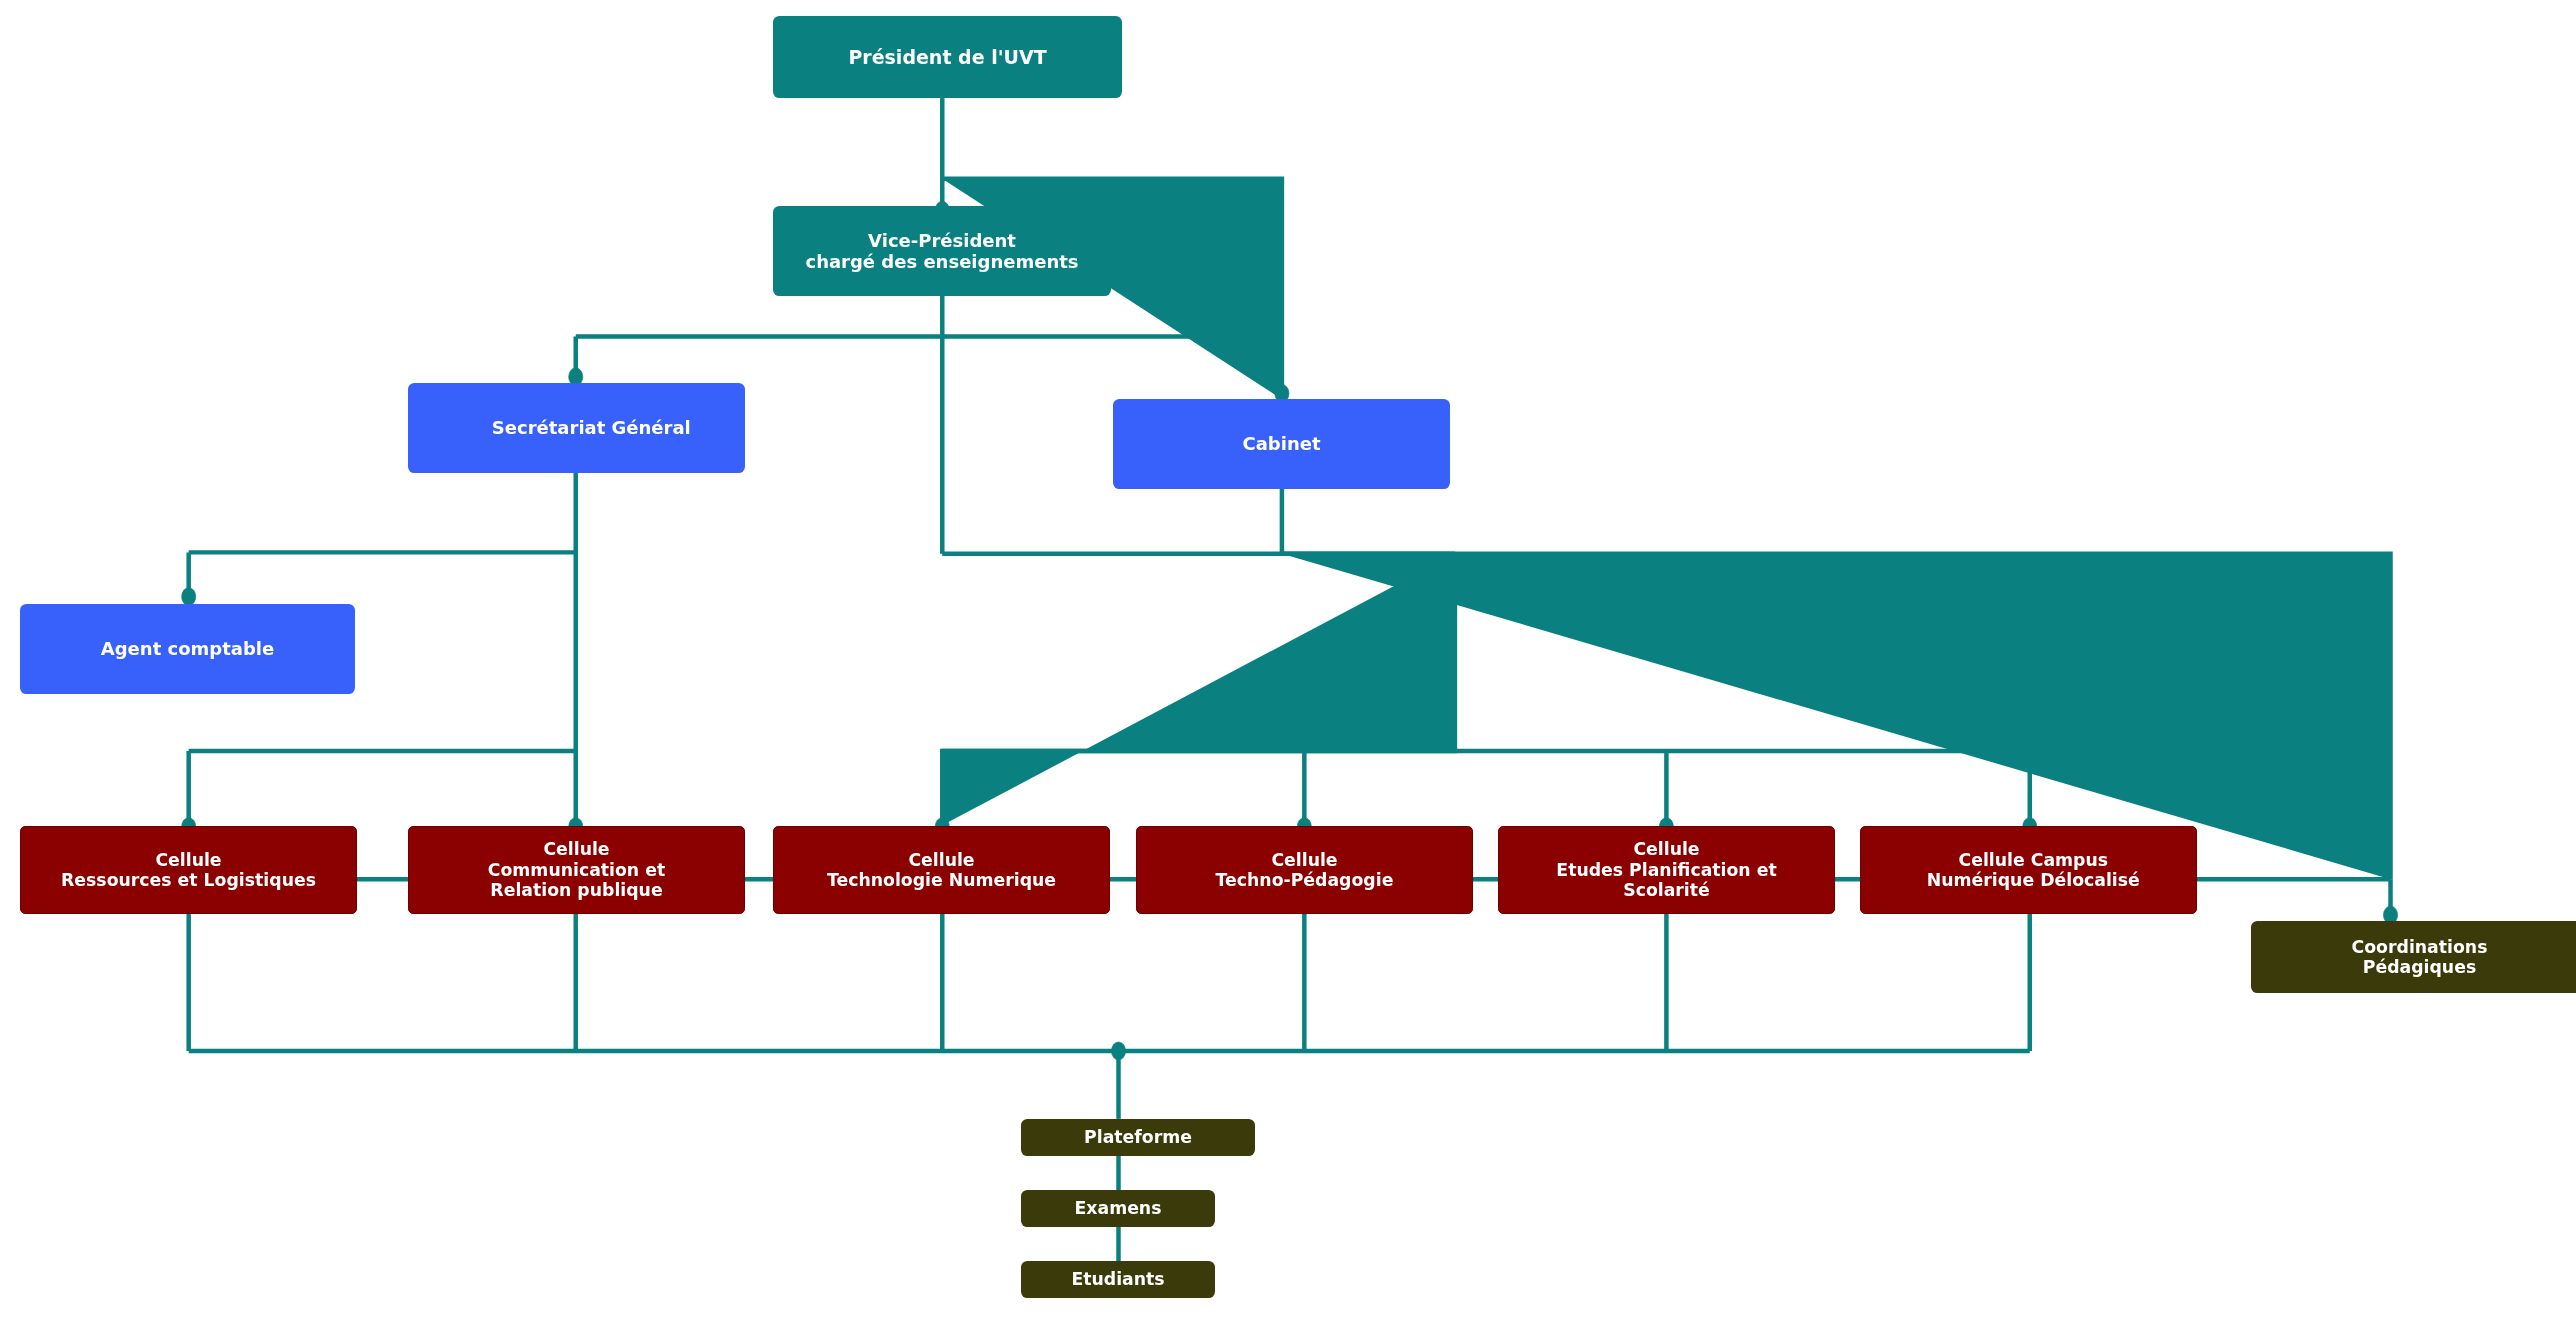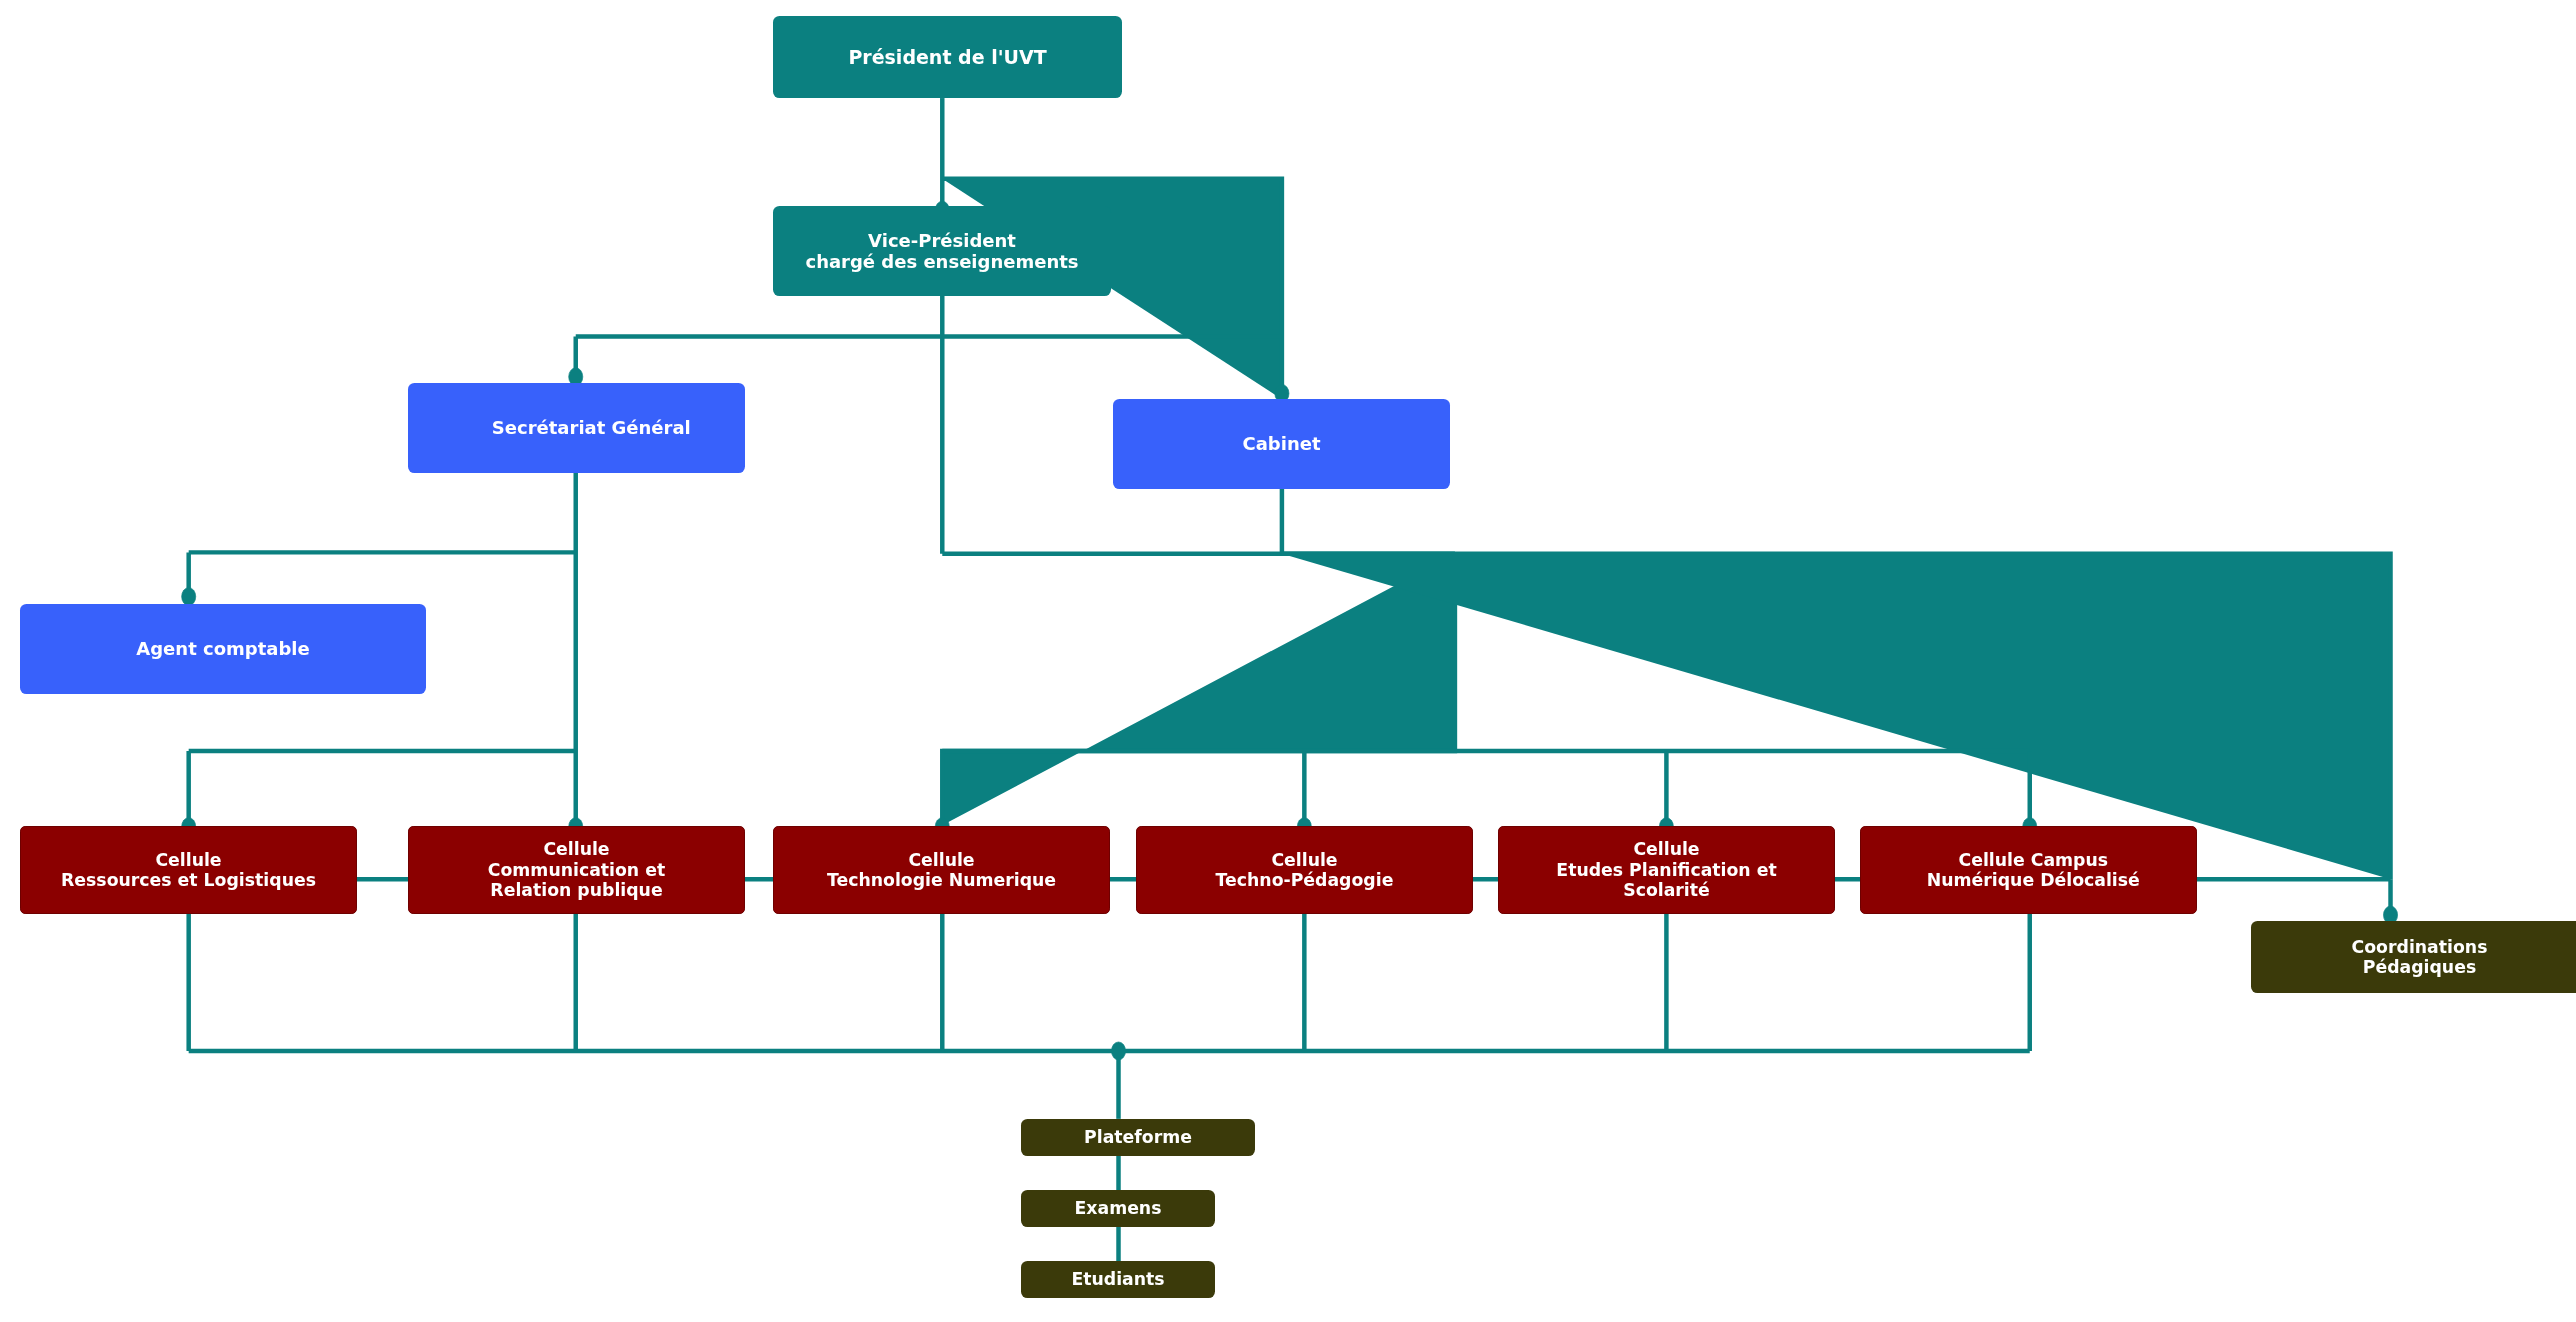--- a/index.html
+++ b/index.html
@@ -82,21 +82,21 @@
 
   <div class="node teal fs-md" style="left: 773px; top: 206px; width: 338px; height: 90px; background: rgb(11, 128, 128); color: rgb(255, 255, 255);"><span>Vice-Président
 chargé des enseignements</span></div>
 
   <div class="node teal fs-lg" style="left: 773px; top: 16px; width: 349px; height: 82px; background: rgb(11, 128, 128); color: rgb(255, 255, 255);"><span>Président de l'UVT</span></div>
 
   <div class="node blue fs-md" style="left: 408px; top: 383px; width: 337px; height: 90px; background: rgb(56, 97, 251); color: rgb(255, 255, 255); padding-left: 36px;"><span>Secrétariat Général</span></div>
 
   <div class="node blue fs-md" style="left: 1113px; top: 399px; width: 337px; height: 90px; background: rgb(56, 97, 251); color: #ffffff;"><span>Cabinet</span></div>
 
-  <div class="node blue fs-md" style="left: 20px; top: 604px; width: 406px; height: 90px; background: rgb(56, 97, 251); color: rgb(255, 255, 255);"><span>Agent comptable</span></div>
+  <div class="node blue fs-md" style="left: 20px; top: 604px; width: 335px; height: 90px; background: rgb(56, 97, 251); color: rgb(255, 255, 255);"><span>Agent comptable</span></div>
 
   <div class="node red fs-sm" style="left: 20px; top: 826px; width: 337px; height: 88px; background: rgb(139, 0, 0); border-color: rgb(110, 0, 0); color: rgb(255, 255, 255);"><span>Cellule
 Ressources et Logistiques</span></div>
 
   <div class="node red fs-sm" style="left: 408px; top: 826px; width: 337px; height: 88px; background: rgb(139, 0, 0); border-color: rgb(110, 0, 0); color: rgb(255, 255, 255);"><span>Cellule
 Communication et
 Relation publique</span></div>
 
   <div class="node red fs-sm" style="left: 773px; top: 826px; width: 337px; height: 88px; background: rgb(139, 0, 0); border-color: rgb(110, 0, 0); color: rgb(255, 255, 255);"><span>Cellule
 Technologie Numerique</span></div>

